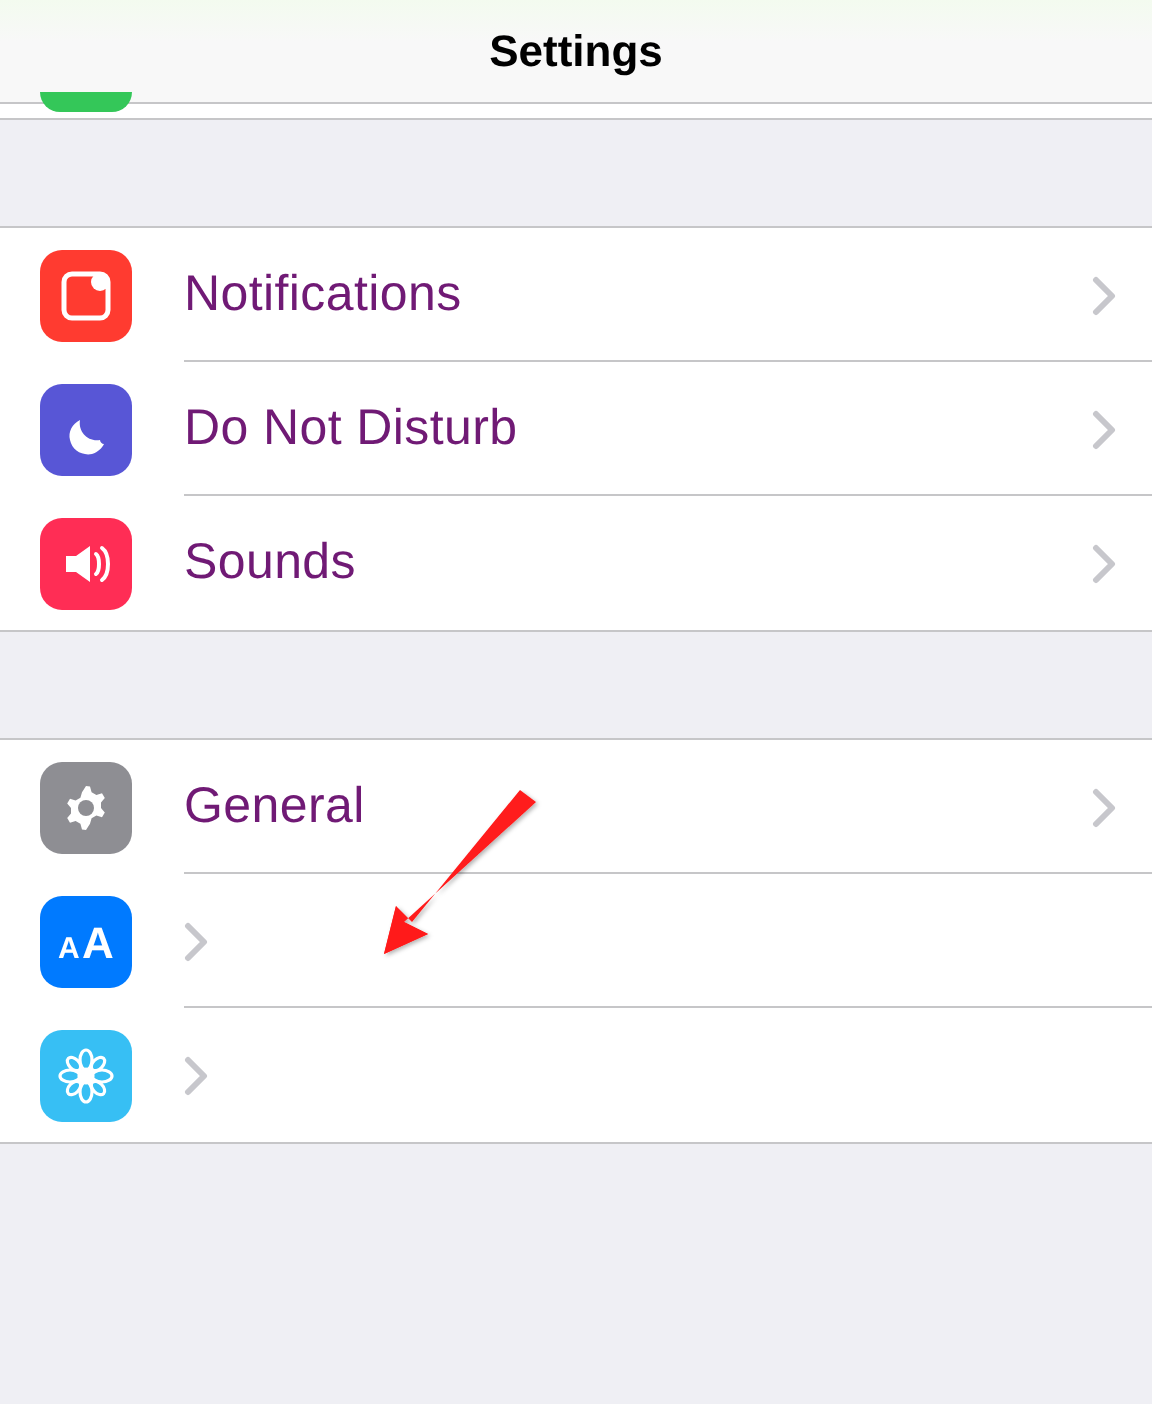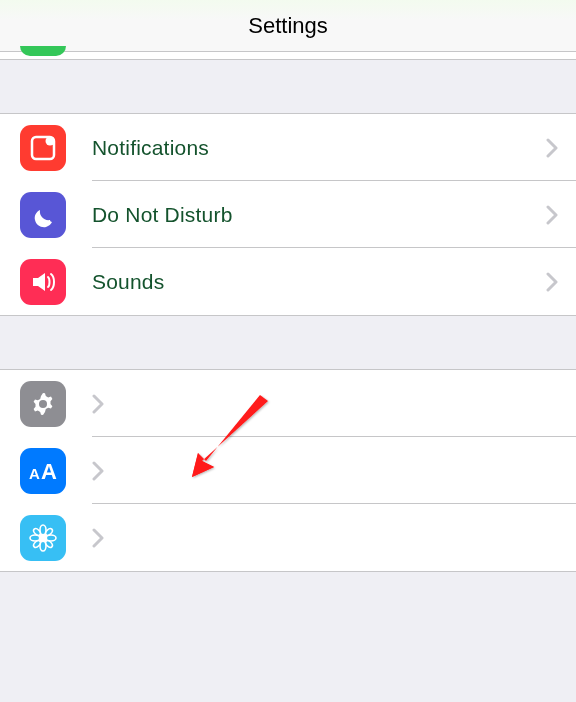--- a/index.html
+++ b/index.html
@@ -14,21 +14,21 @@
   .header {
     height: 52px;
     background: linear-gradient(to bottom, #f3fbef 0%, #f8f8f8 40%, #f8f8f8 100%);
     border-bottom: 1px solid #c6c6c8;
     display: flex;
     align-items: center;
     justify-content: center;
   }
   .header-title {
     font-size: 22px;
-    font-weight: 400;
+    font-weight: 700;
     color: #000;
   }
   .partial-row {
     background: #fff;
     height: 8px;
     border-bottom: 1px solid #c6c6c8;
     position: relative;
   }
   .green-fragment {
     position: absolute;
@@ -69,22 +69,22 @@
     width: 46px;
     height: 46px;
     border-radius: 11px;
     flex-shrink: 0;
     display: flex;
     align-items: center;
     justify-content: center;
     margin-right: 26px;
   }
   .row-label {
-    font-size: 21px;
-    color: #14532d;
+    font-size: 25px;
+    color: #701a75;
     letter-spacing: 0.2px;
     flex: 1;
   }
   .chevron {
     color: #c7c7cc;
     flex-shrink: 0;
   }
   .arrow-annotation {
     position: absolute;
     left: 180px;
@@ -157,20 +157,21 @@
 
 <div class="group">
 
   <div class="row">
     <div class="icon-box" style="background:#8e8e93">
       <svg width="30" height="30" viewBox="0 0 30 30" fill="#fff">
           <path d="M15 4l2 .3.8 2.8 2.4 1.4 2.8-.9 1.4 2.4-1.9 2.2.0 2.8 1.9 2.2-1.4 2.4-2.8-.9-2.4 1.4-.8 2.8L15 26l-2-.3-.8-2.8-2.4-1.4-2.8.9-1.4-2.4 1.9-2.2 0-2.8-1.9-2.2 1.4-2.4 2.8.9 2.4-1.4.8-2.8L15 4z"></path>
           <circle cx="15" cy="15" r="4" fill="#8e8e93"></circle>
         </svg>
     </div>
+    <div class="row-label">General</div>
     <svg class="chevron" width="12" height="20" viewBox="0 0 12 20">
         <path d="M2 2l8 8-8 8" fill="none" stroke="currentColor" stroke-width="3" stroke-linecap="round" stroke-linejoin="round"></path>
       </svg>
     <div class="row-sep"></div>
   </div>
 
 
   <div class="row">
     <div class="icon-box" style="background:#007aff">
       <svg width="32" height="26" viewBox="0 0 32 26" fill="#fff">

